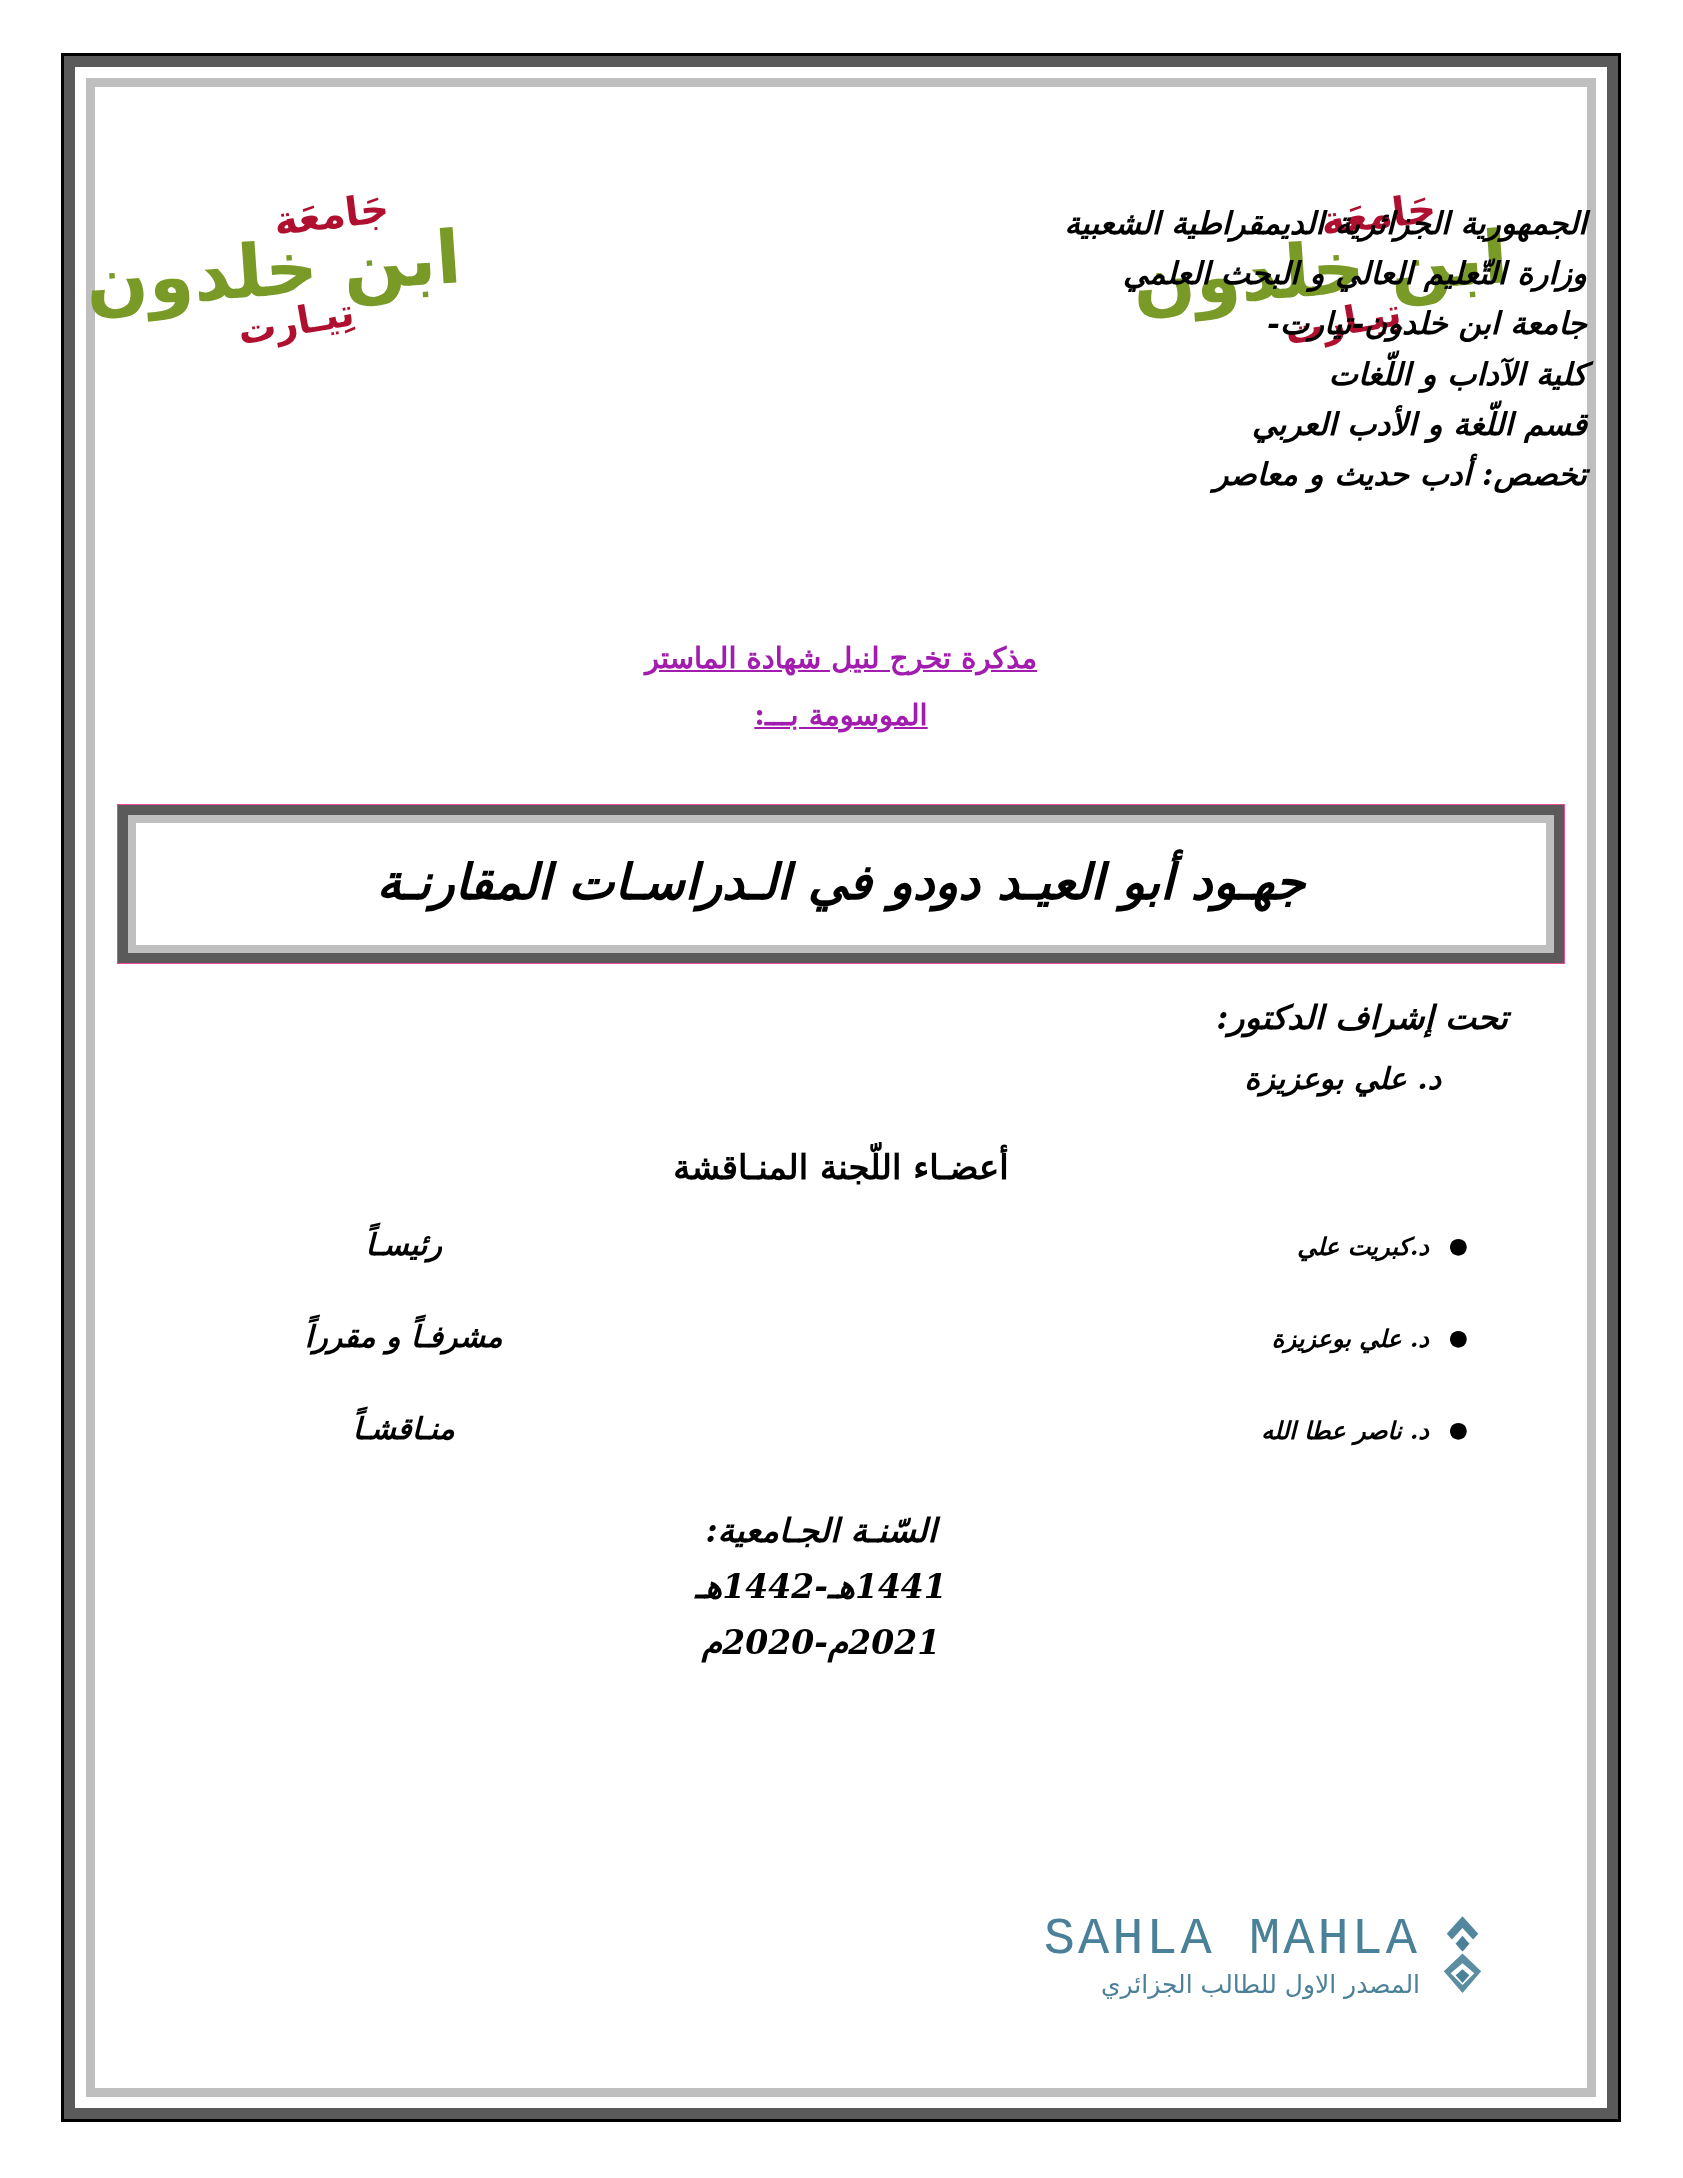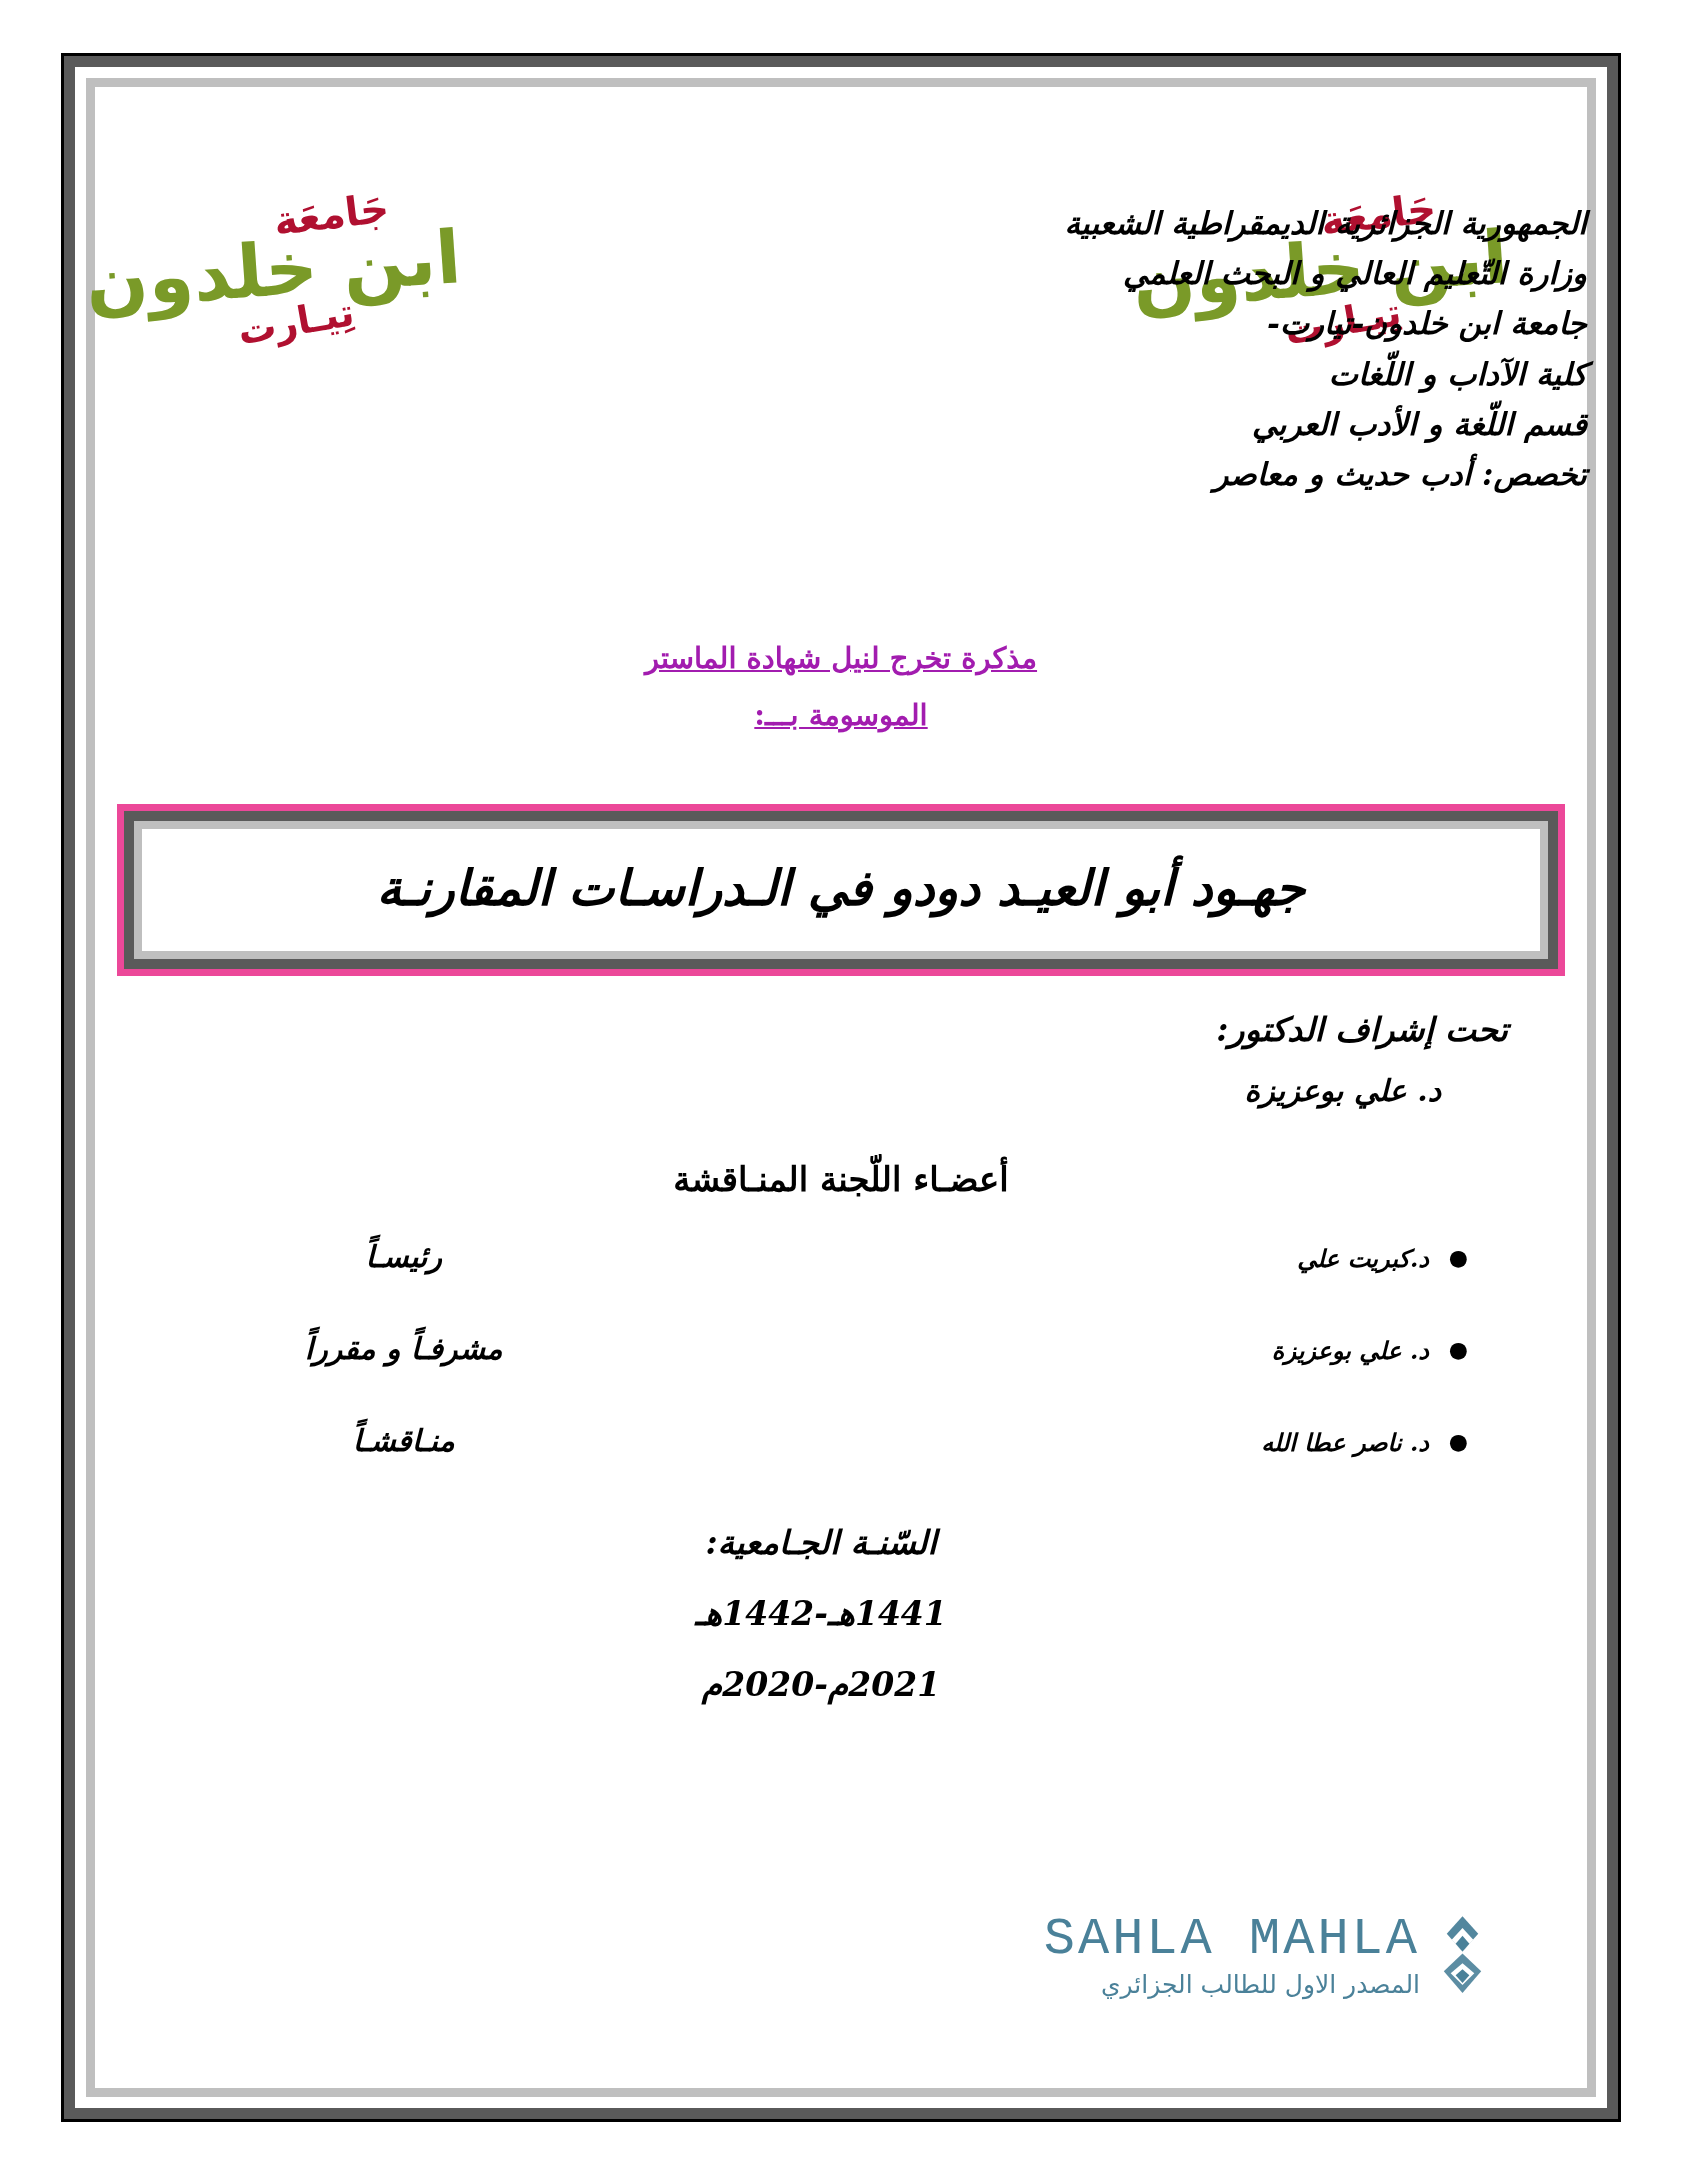--- a/index.html
+++ b/index.html
@@ -121,21 +121,21 @@
     text-decoration: underline;
   }
 
   
   .title-wrap {
     margin: 61px 22px 0 22px;
     position: relative;
   }
   .title-box {
     box-sizing: border-box;
-    border: 7px solid #ec4899;
+    border: 1px solid #ec4899;
     background: #7dd3fc;
     position: relative;
   }
   .title-box-mid {
     box-sizing: border-box;
     border: 10px solid #5a5a5a;
   }
   .title-box-inner {
     box-sizing: border-box;
     border: 8px solid #bfbfbf;
@@ -269,21 +269,20 @@
   }
   .year-block div {
     font-family: "DejaVu Serif", "Liberation Serif", serif;
     font-style: italic;
     font-weight: 700;
     font-size: 33px;
     line-height: 1.7;
     color: #000;
     white-space: nowrap;
     padding-right: 40px;
-    margin-top: 15px;
   }
 
   
   .watermark {
     position: absolute;
     right: 94px;
     bottom: 91px;
     display: flex;
     align-items: center;
     direction: ltr;

